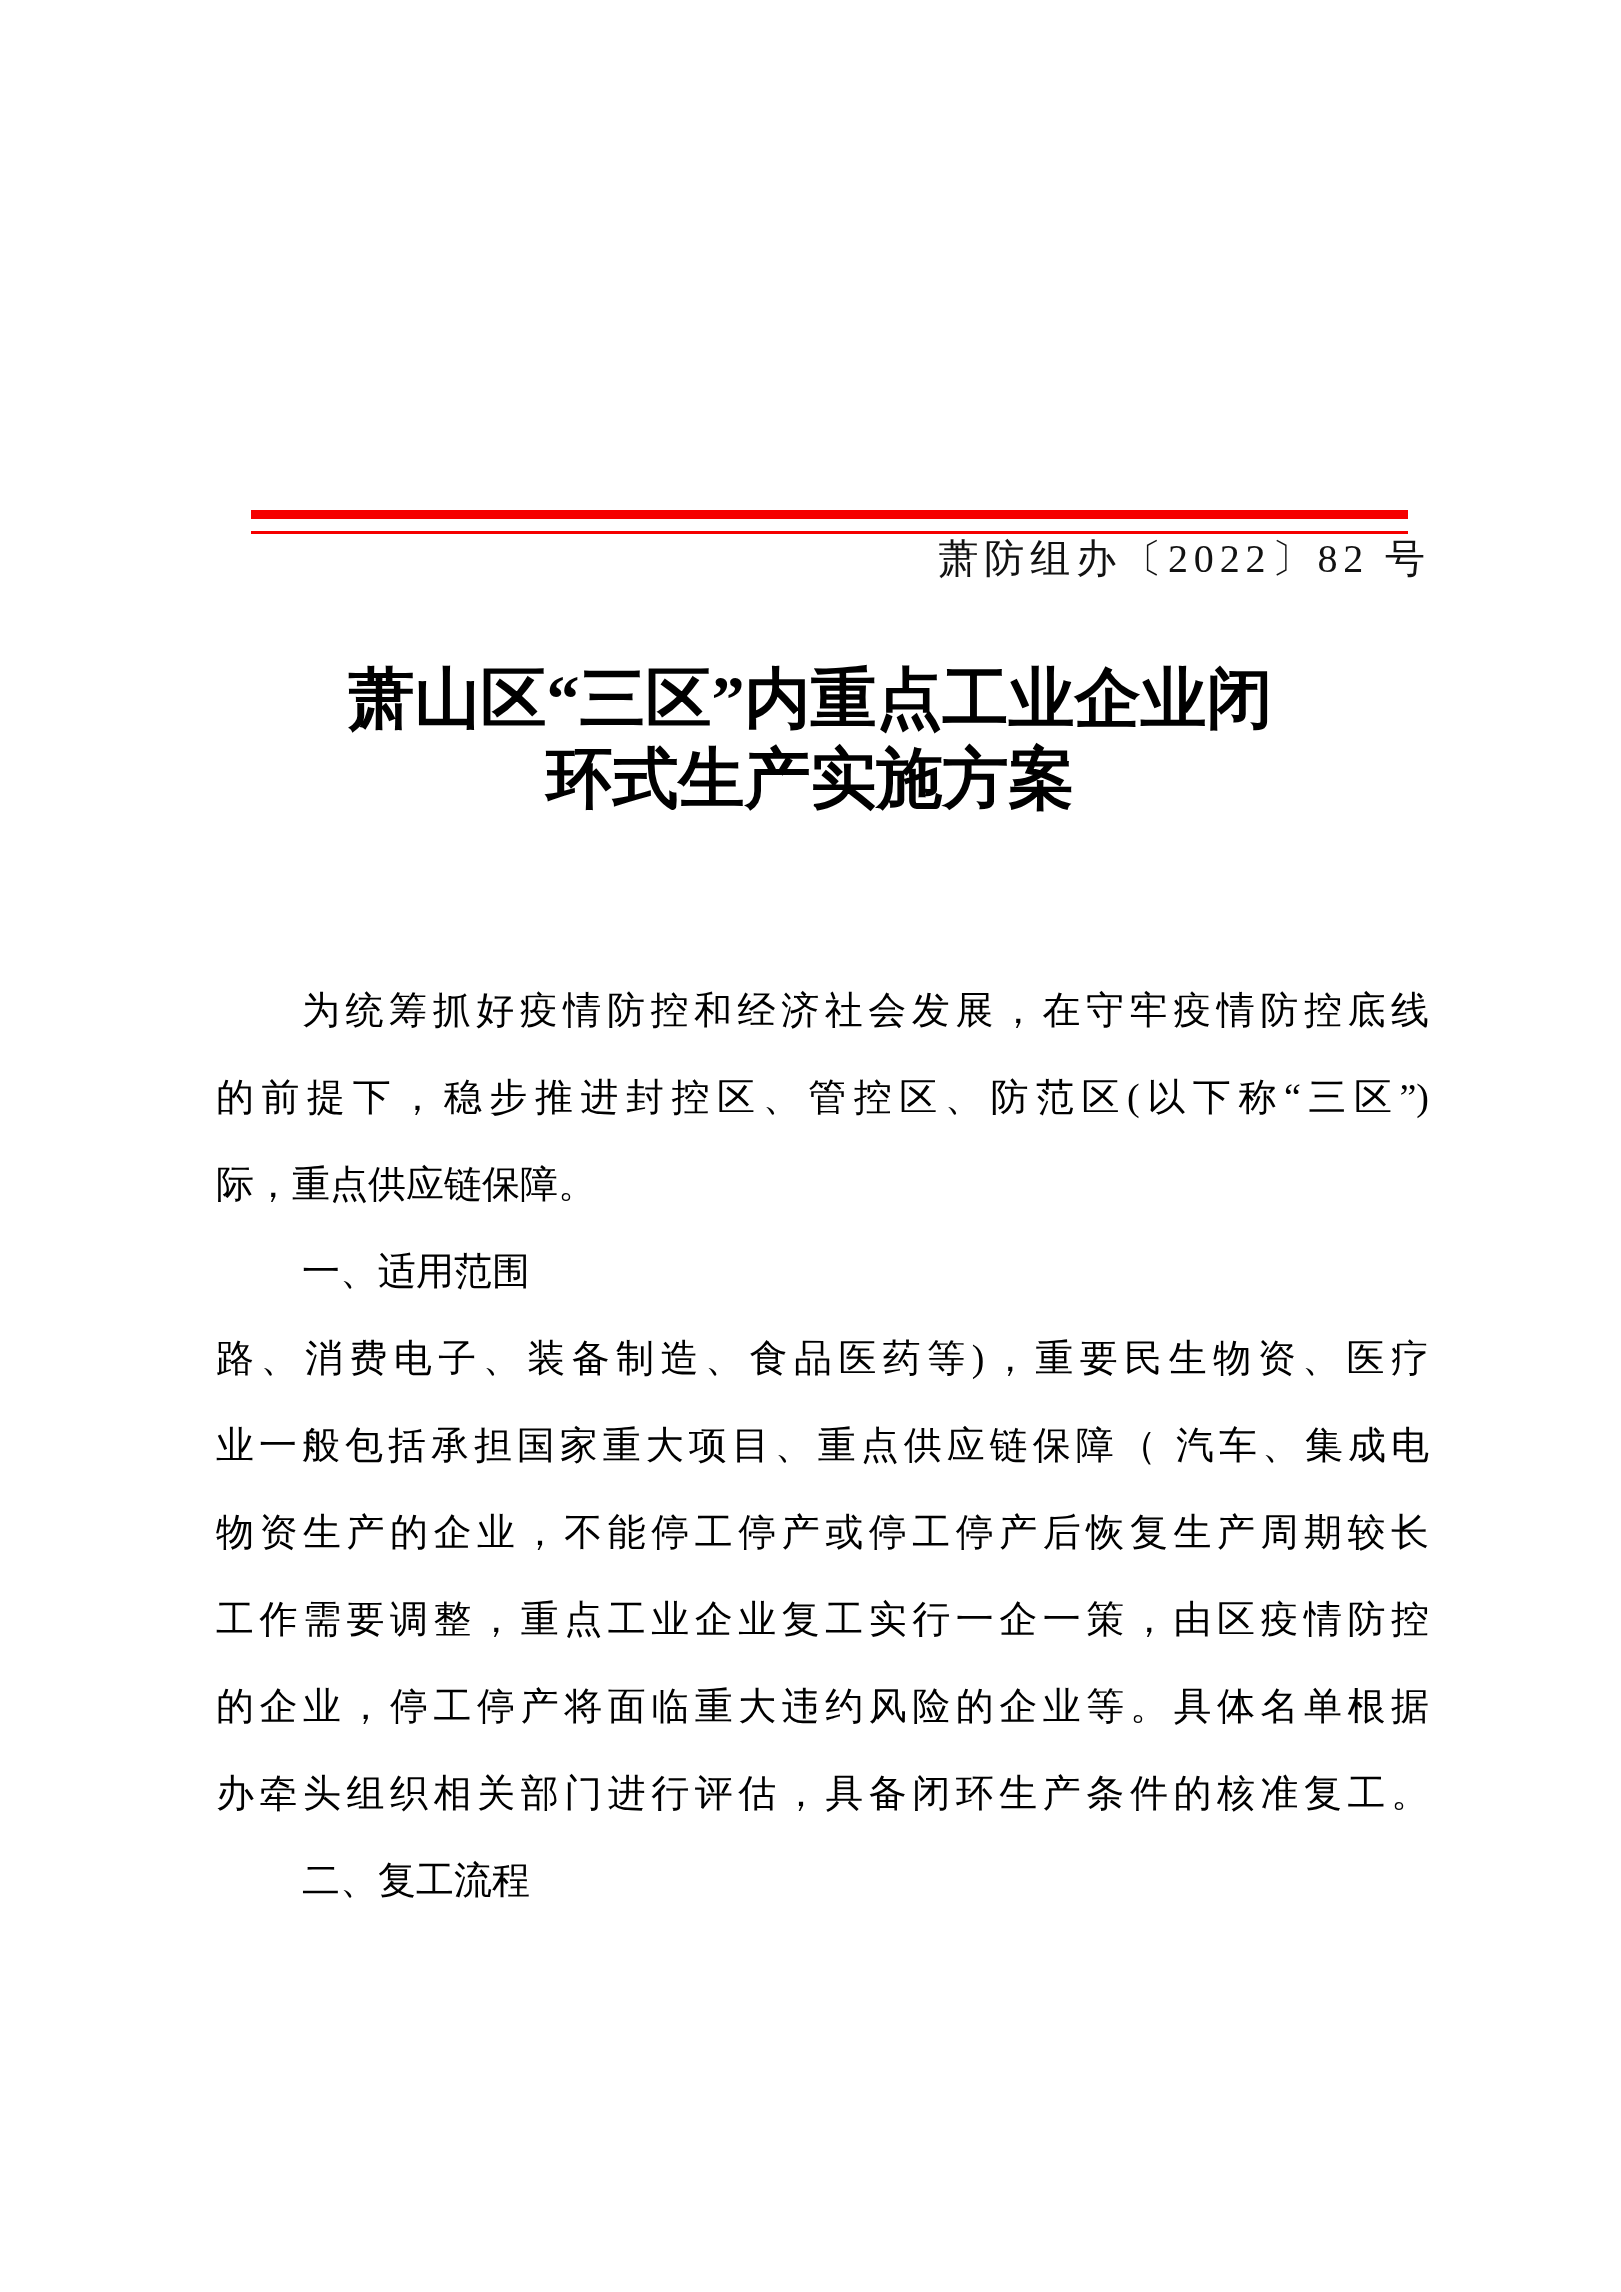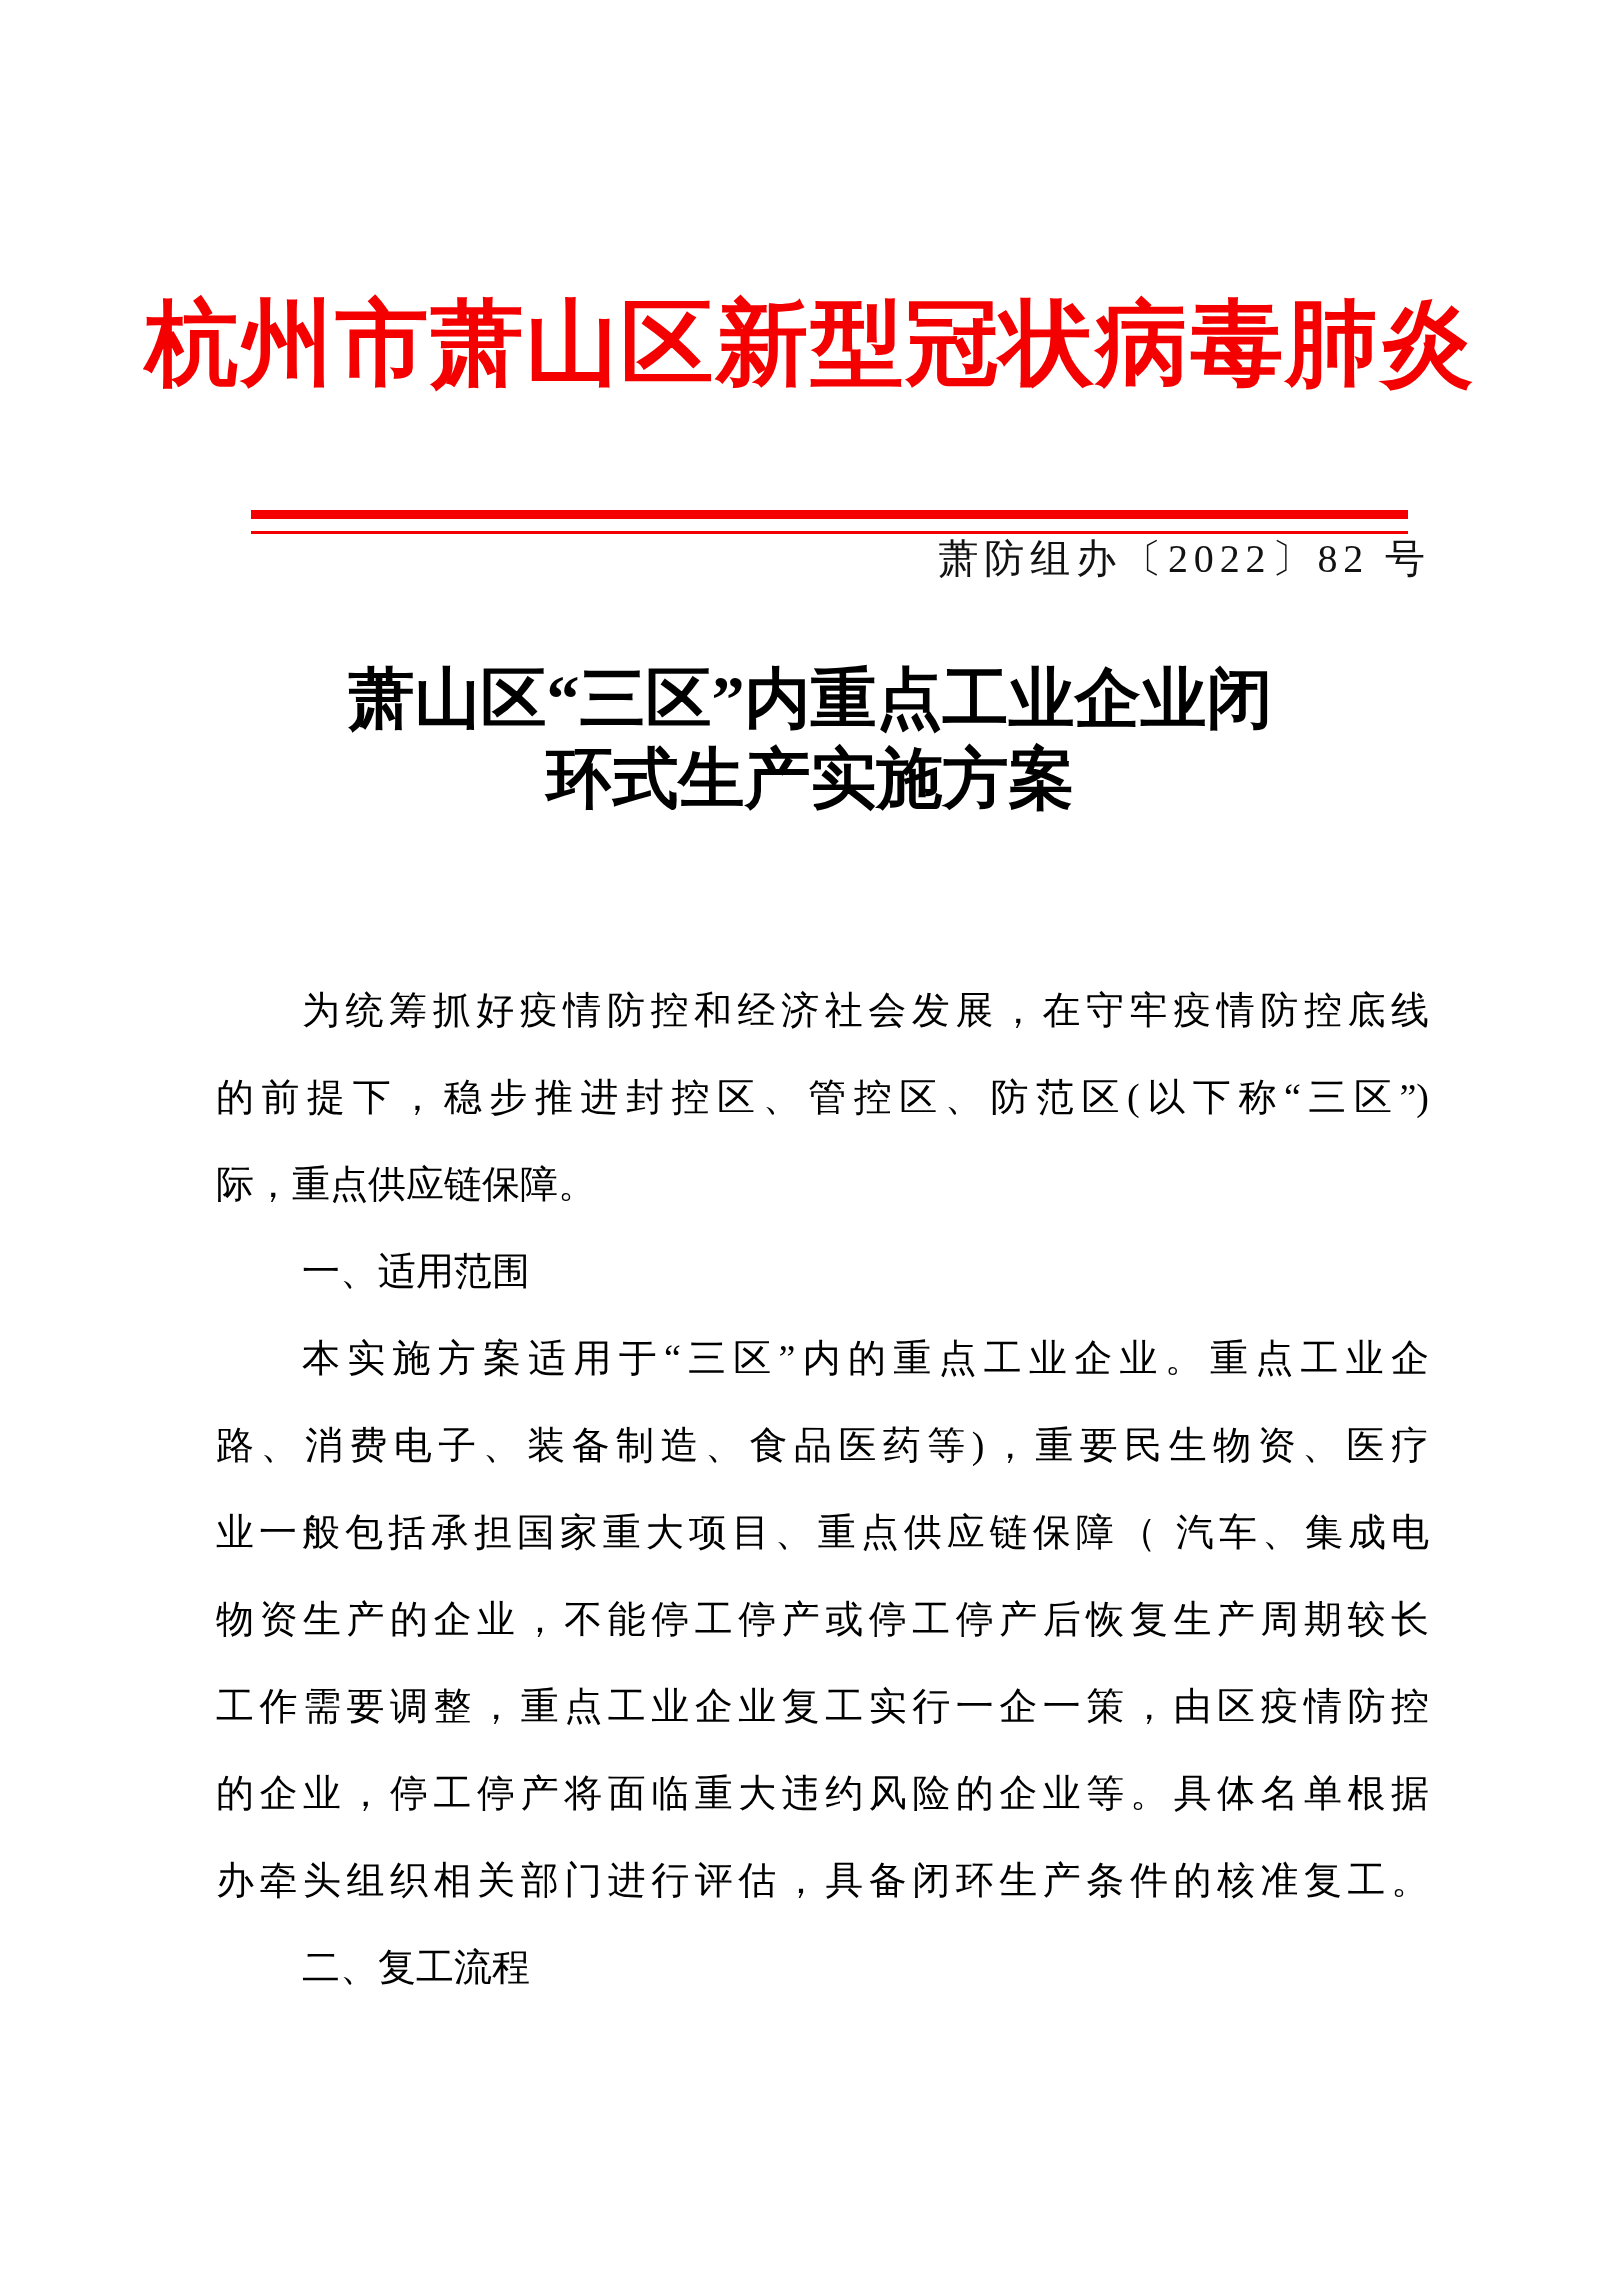--- a/index.html
+++ b/index.html
@@ -77,39 +77,37 @@
   .ln.ind{
     text-indent:86px;
   }
 </style>
 </head>
 <body>
 
 <div class="page">
 
   <div class="org-title">
-    <div>杭州市萧山区新型冠状病毒肺炎</div>
   </div>
 
   <div class="rule-thick"></div>
   <div class="rule-thin"></div>
 
   <div class="doc-number">萧防组办〔2022〕82 号</div>
 
   <div class="doc-title">
     <div>萧山区“三区”内重点工业企业闭</div>
     <div>环式生产实施方案</div>
   </div>
 
   <div class="body-block">
     <div class="ln ind j">为统筹抓好疫情防控和经济社会发展，在守牢疫情防控底线</div>
     <div class="ln j">的前提下，稳步推进封控区、管控区、防范区(以下称“三区”)</div>
     <div class="ln">际，重点供应链保障。</div>
     <div class="ln ind">一、适用范围</div>
-    <div class="ln ind j">本实施方案适用于“三区”内的重点工业企业。重点工业企</div>
     <div class="ln j">路、消费电子、装备制造、食品医药等)，重要民生物资、医疗</div>
     <div class="ln j">业一般包括承担国家重大项目、重点供应链保障（ 汽车、集成电</div>
     <div class="ln j">物资生产的企业，不能停工停产或停工停产后恢复生产周期较长</div>
     <div class="ln j">工作需要调整，重点工业企业复工实行一企一策，由区疫情防控</div>
     <div class="ln j">的企业，停工停产将面临重大违约风险的企业等。具体名单根据</div>
     <div class="ln j">办牵头组织相关部门进行评估，具备闭环生产条件的核准复工。</div>
     <div class="ln ind">二、复工流程</div>
   </div>
 
 </div>

